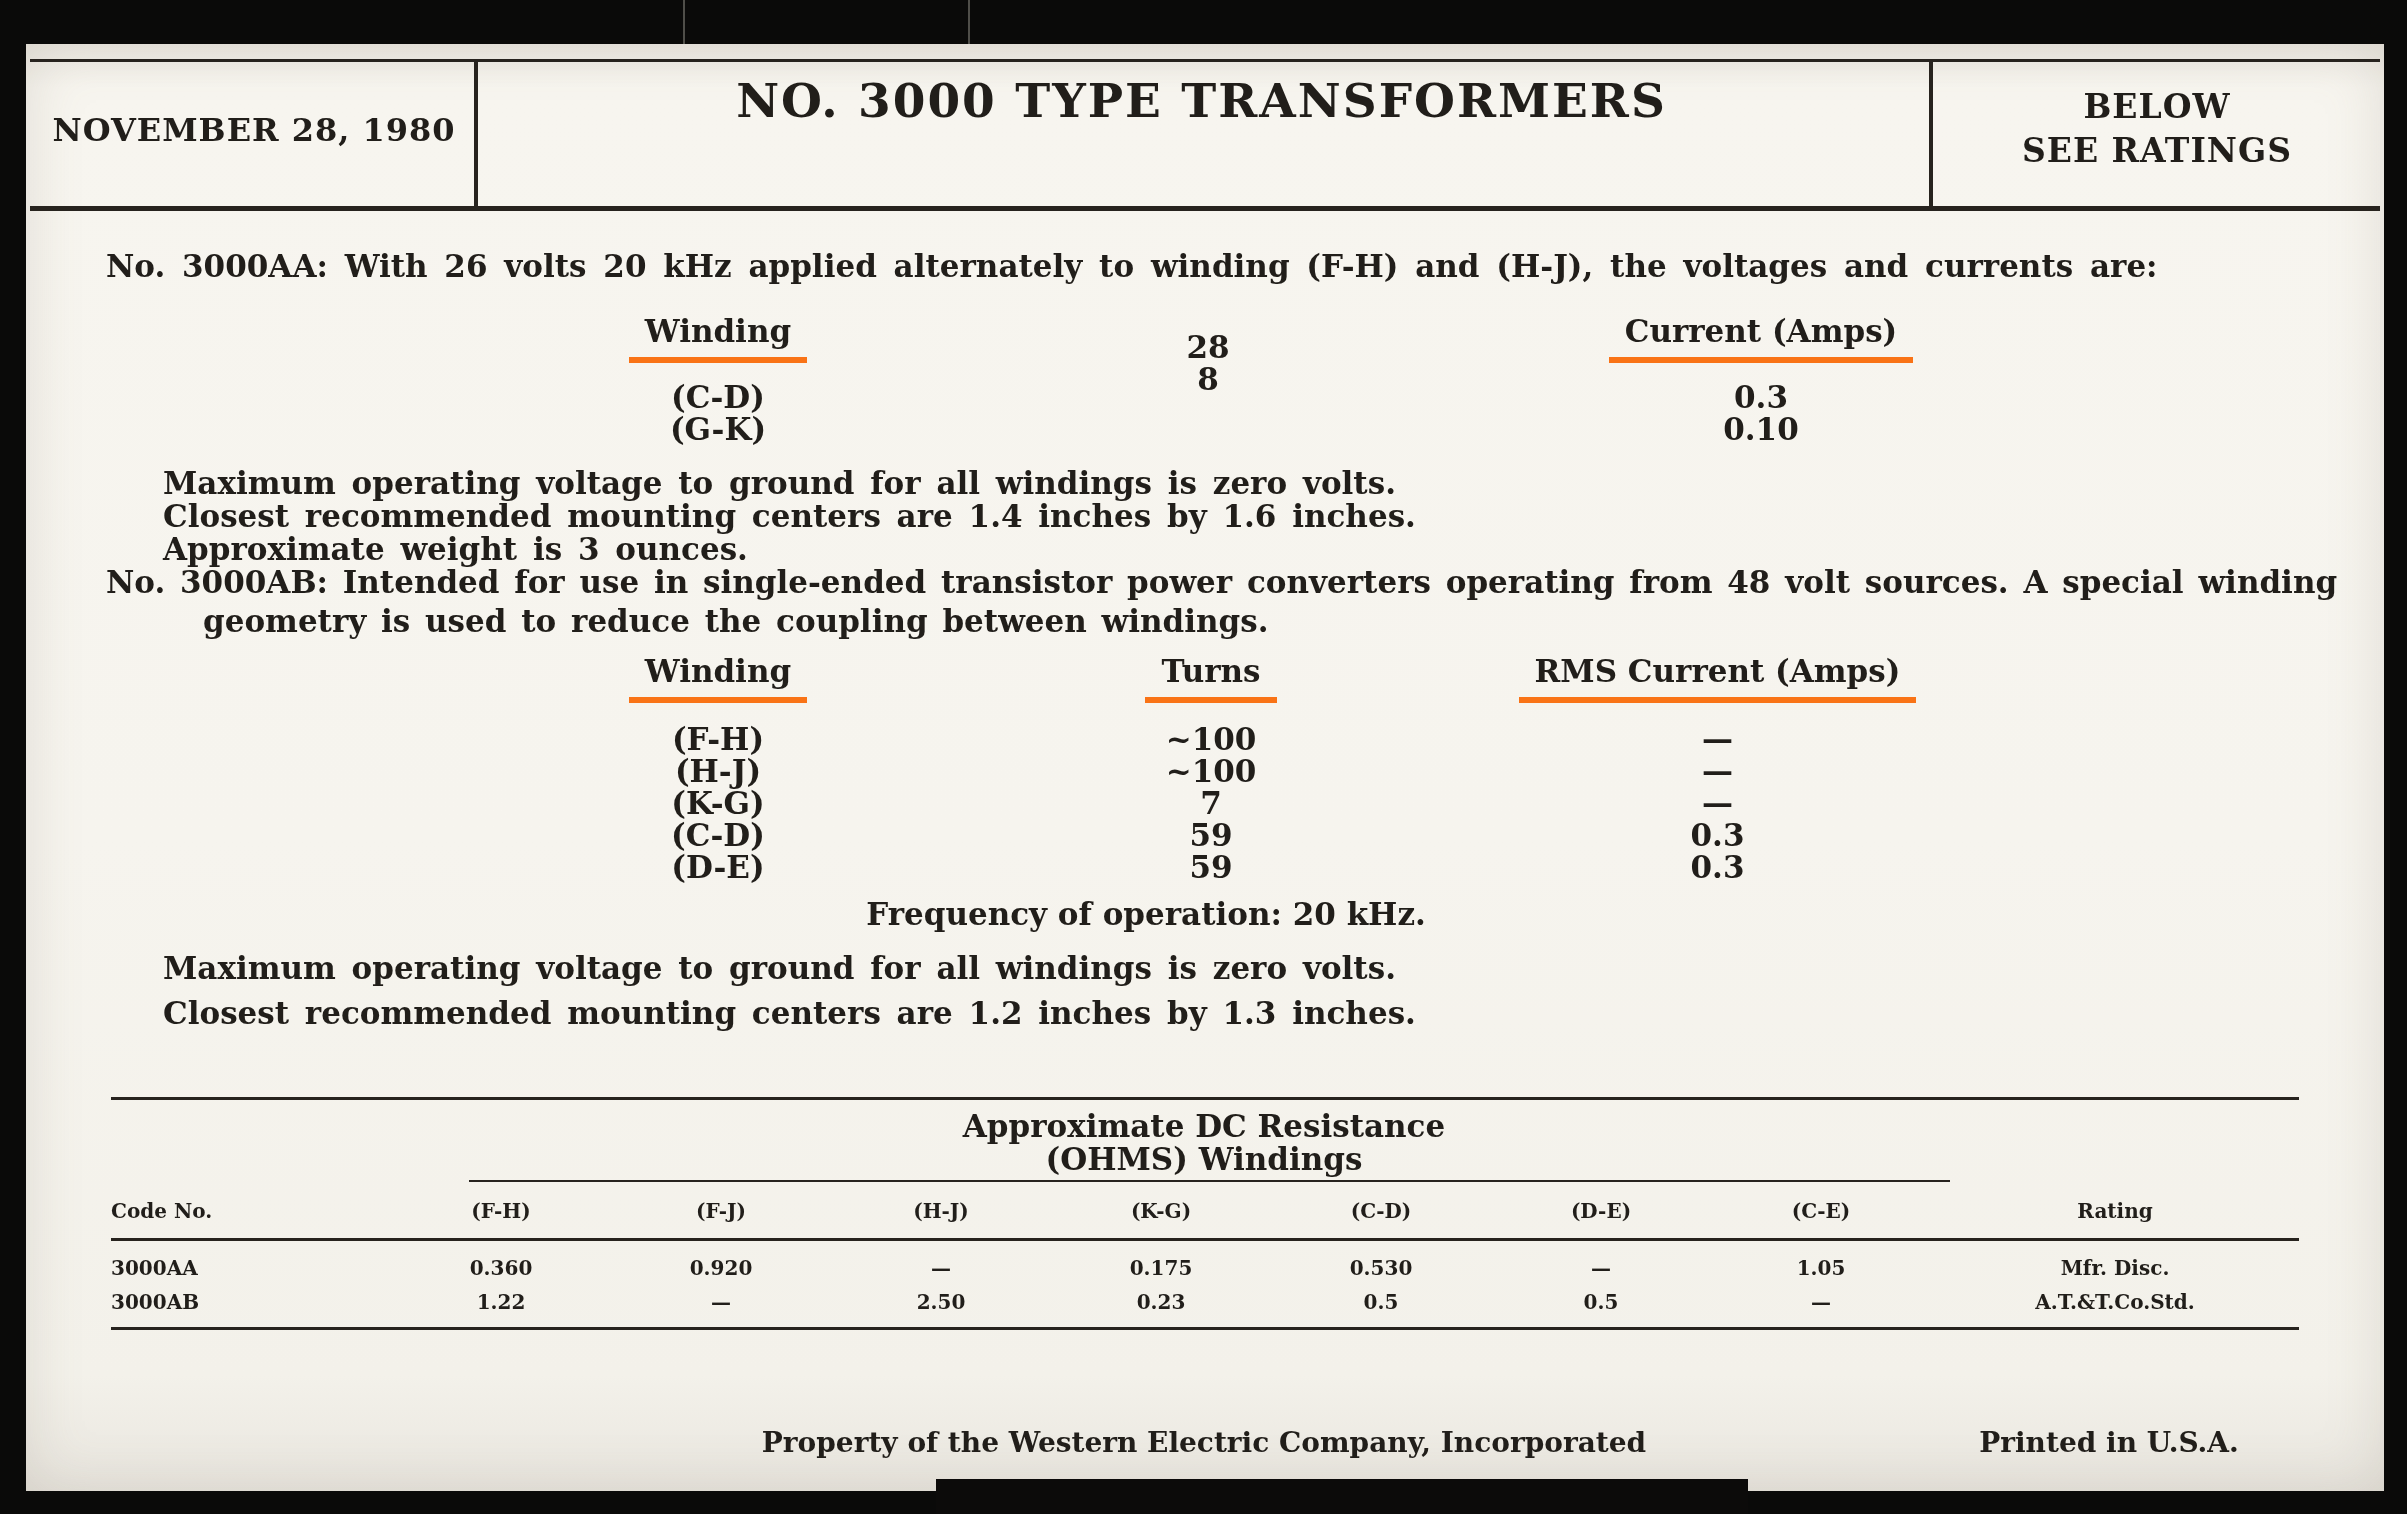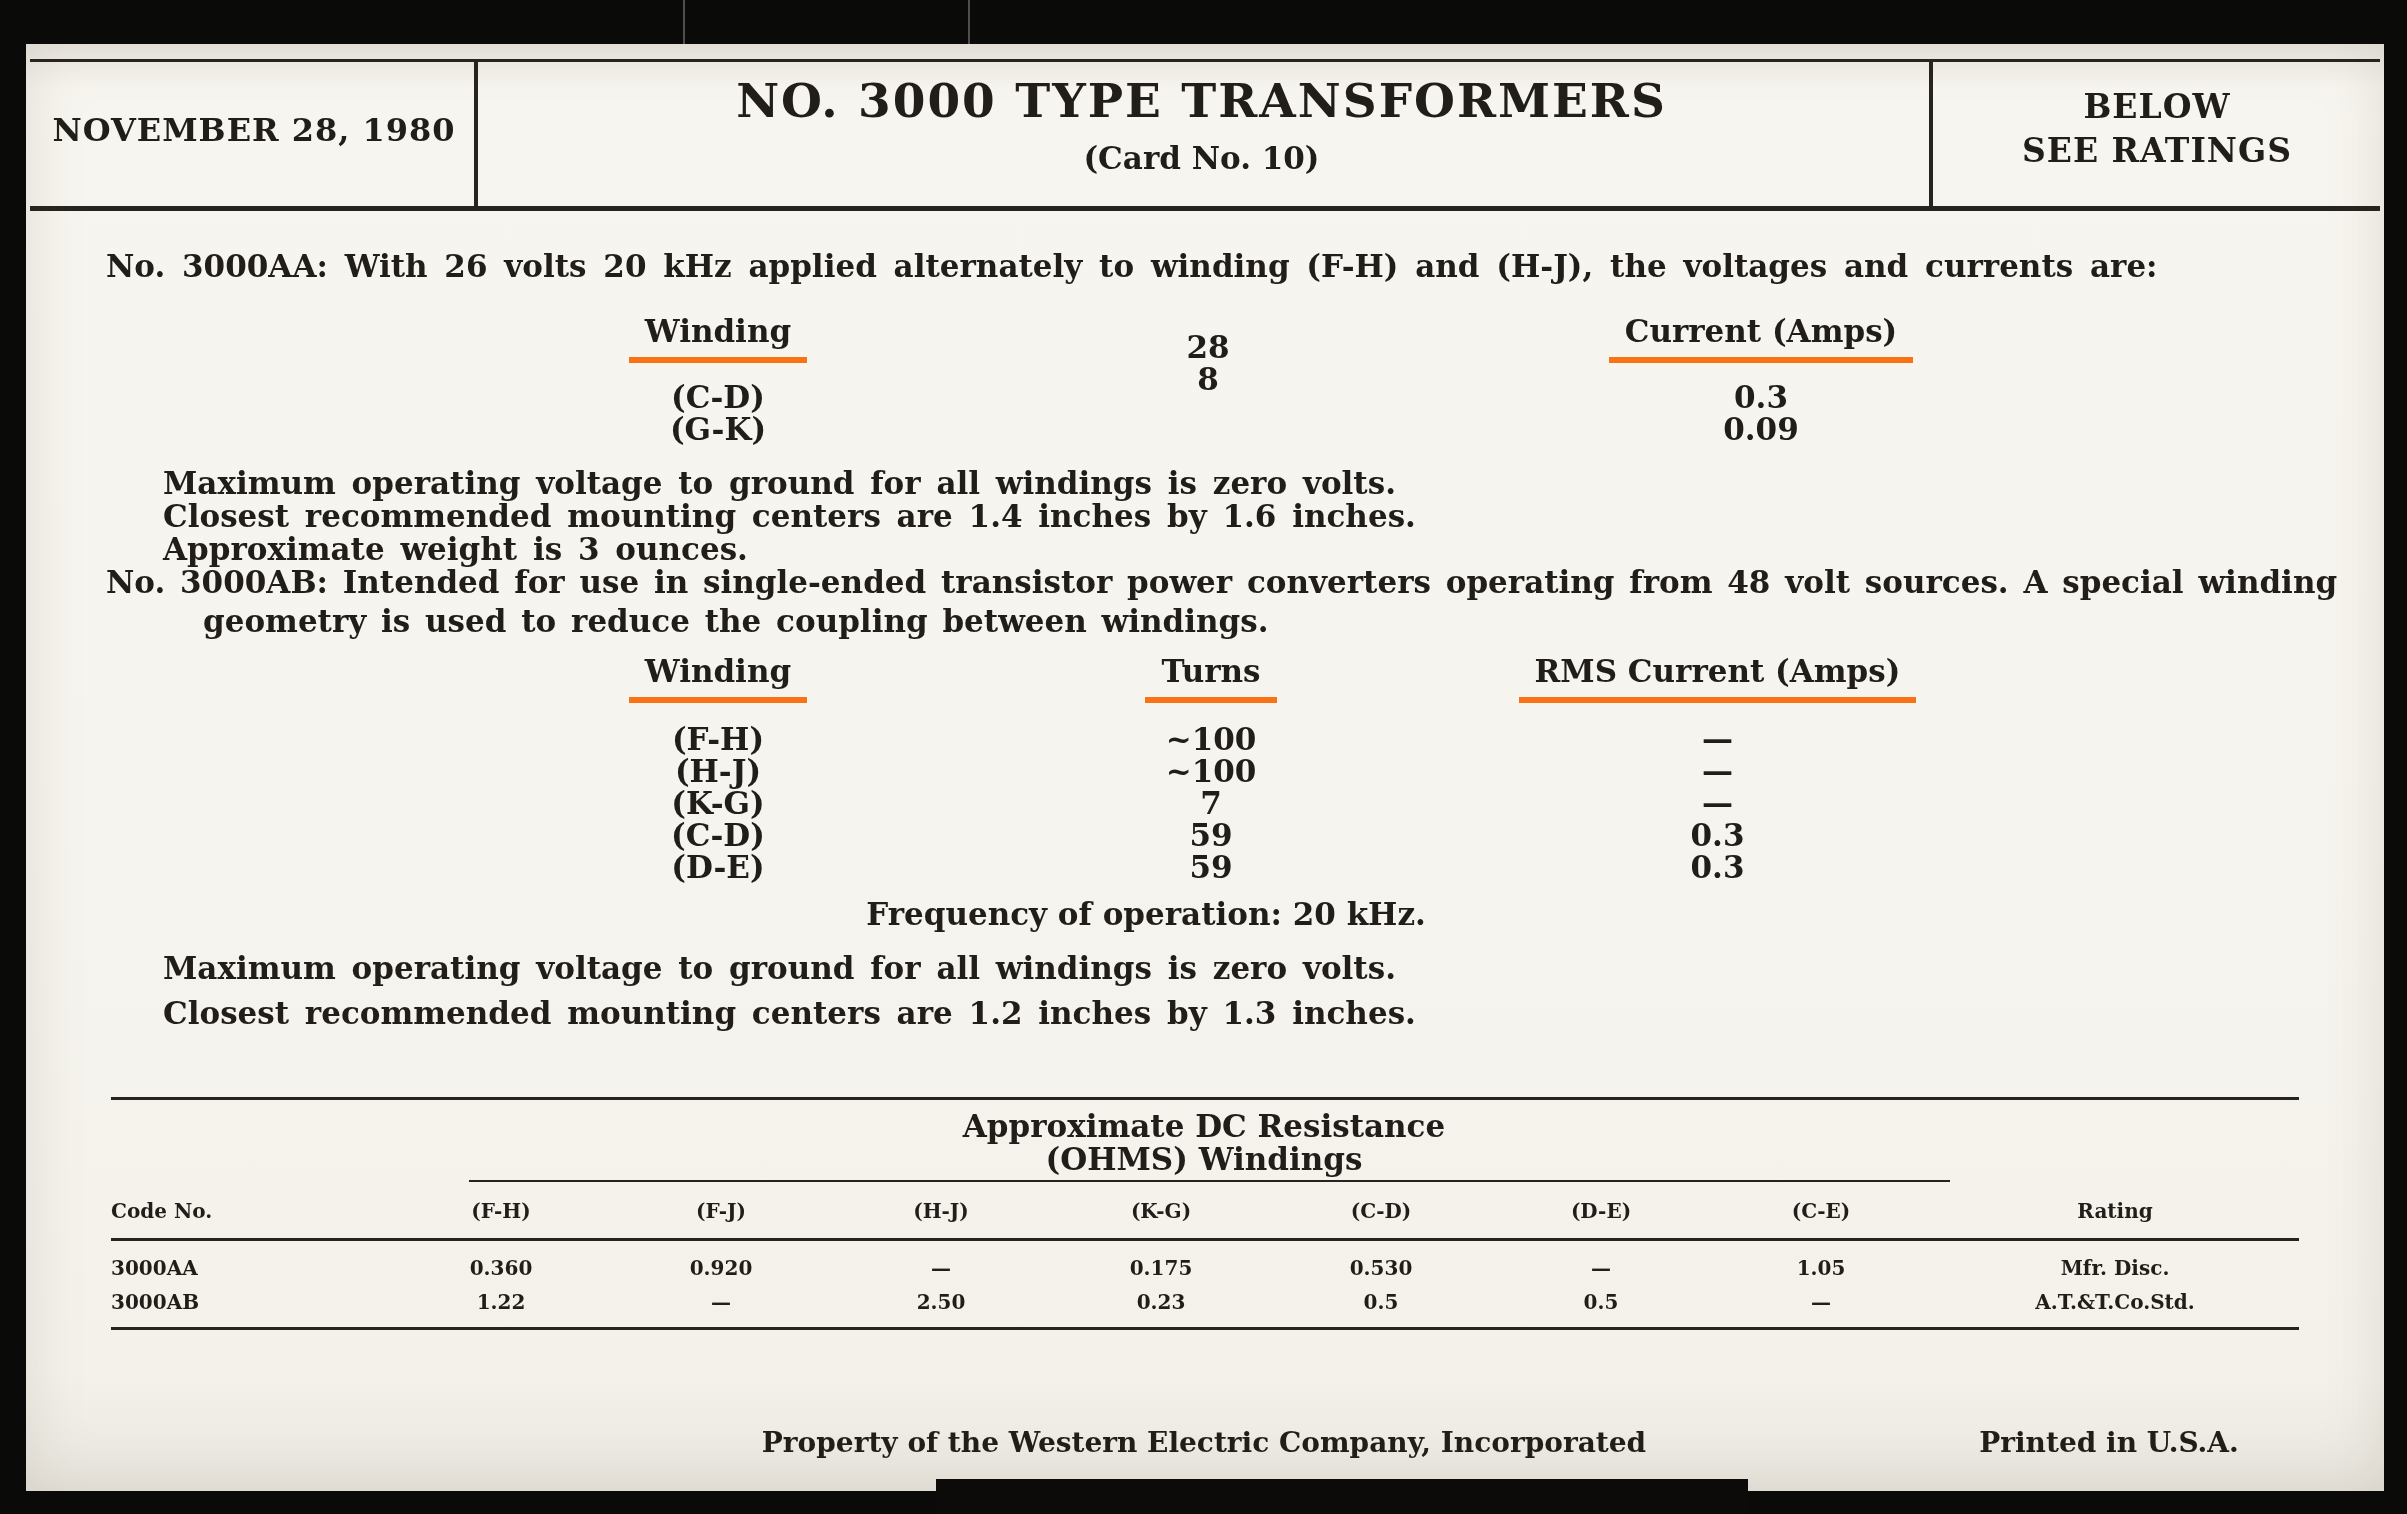--- a/index.html
+++ b/index.html
@@ -68,21 +68,20 @@
 <div class="abs scratch" style="left:968px"></div>
 
 <div class="abs rule" style="left:30px; top:59px; width:2350px; height:3px"></div>
 <div class="abs rule" style="left:30px; top:206px; width:2350px; height:5px"></div>
 <div class="abs vline" style="left:474px; top:59px; width:4px; height:151px"></div>
 <div class="abs vline" style="left:1929px; top:59px; width:4px; height:151px"></div>
 
 <div class="abs hdr-date">NOVEMBER 28, 1980</div>
 <div class="abs hdr-title-wrap">
   <div class="hdr-title">NO. 3000 TYPE TRANSFORMERS</div>
-  <div class="hdr-subtitle">(Card No. 10)</div>
 </div>
 <div class="abs hdr-ratings">
   <div>BELOW</div>
   <div>SEE RATINGS</div>
 </div>
 
 <div class="abs para ws6" style="left:106px; top:248px">No. 3000AA: With 26 volts 20 kHz applied alternately to winding (F-H) and (H-J), the voltages and currents are:</div>
 
 <div class="abs" style="left:0; top:313px; width:2408px; height:149px">
   <div class="tcol" style="left:525px; width:386px">
@@ -95,21 +94,21 @@
   <div class="tcol" style="left:1030px; width:356px">
     <div class="tvals">
       <div class="tval">28</div>
       <div class="tval">8</div>
     </div>
   </div>
   <div class="tcol" style="left:1543px; width:436px">
     <div class="tcol-h"><span class="uline">Current (Amps)</span></div>
     <div class="tvals">
       <div class="tval">0.3</div>
-      <div class="tval">0.09</div>
+      <div class="tval">0.10</div>
     </div>
   </div>
 </div>
 
 <div class="abs notes-tight" style="left:163px; top:467px">
   <div class="note">Maximum operating voltage to ground for all windings is zero volts.</div>
   <div class="note">Closest recommended mounting centers are 1.4 inches by 1.6 inches.</div>
   <div class="note">Approximate weight is 3 ounces.</div>
 </div>
 

